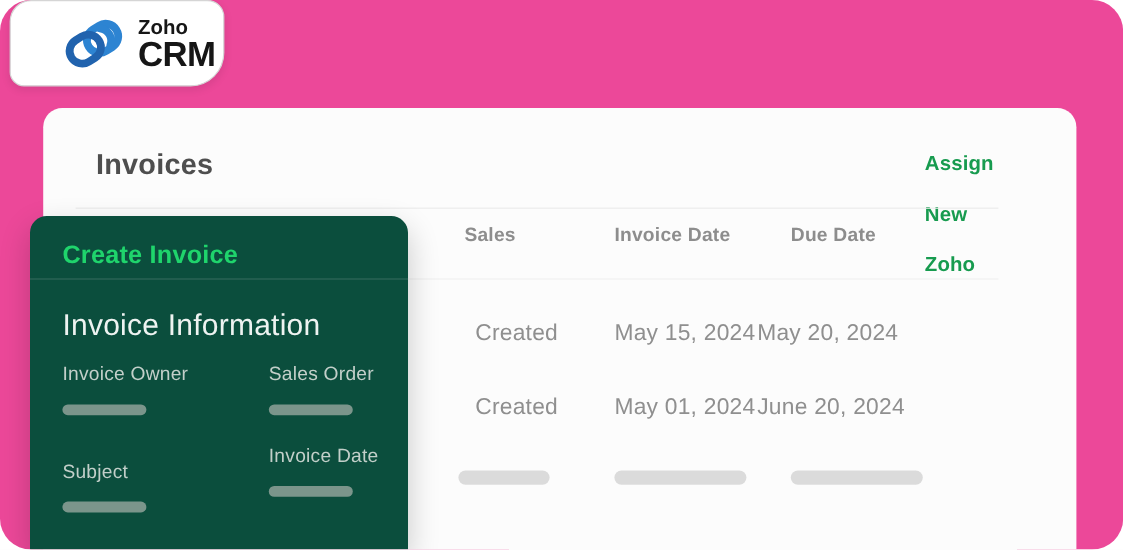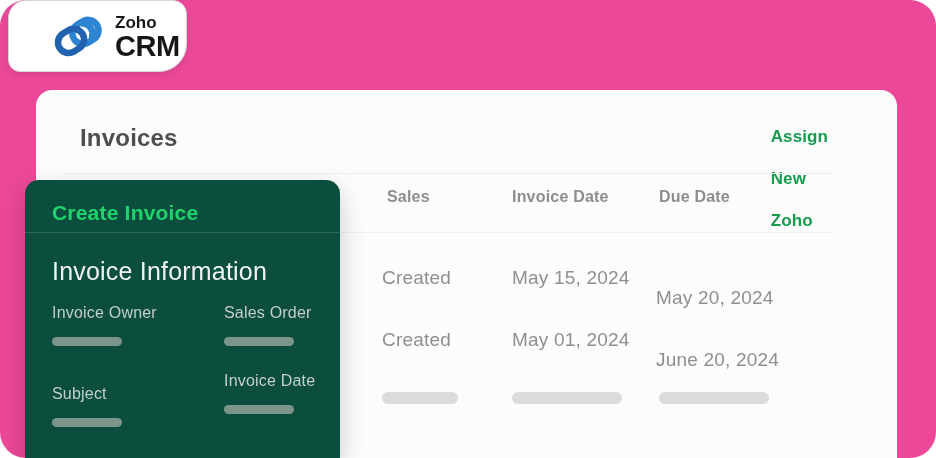--- a/index.html
+++ b/index.html
@@ -101,23 +101,23 @@
   .row-1 { top: 177px; }
   .row-2 { top: 239px; }
   .cell {
     position: absolute;
     top: 0;
     font-size: 19px;
     color: #8f8f8f;
     letter-spacing: 0.2px;
     white-space: nowrap;
   }
-  .cell-1 { left: 346px; }
+  .cell-1 { left: 360px; }
   .cell-2 { left: 476px; }
-  .cell-3 { left: 620px; margin-top: 20px; }
+  .cell-3 { left: 595px; }
 
   .row-placeholder { top: 302px; height: 14px; cursor: default; }
   .ph-bar {
     position: absolute;
     top: 0;
     height: 12px;
     border-radius: 6px;
     background: #dbdbdb;
   }
   .ph-1 { left: 346px; width: 76px; }

